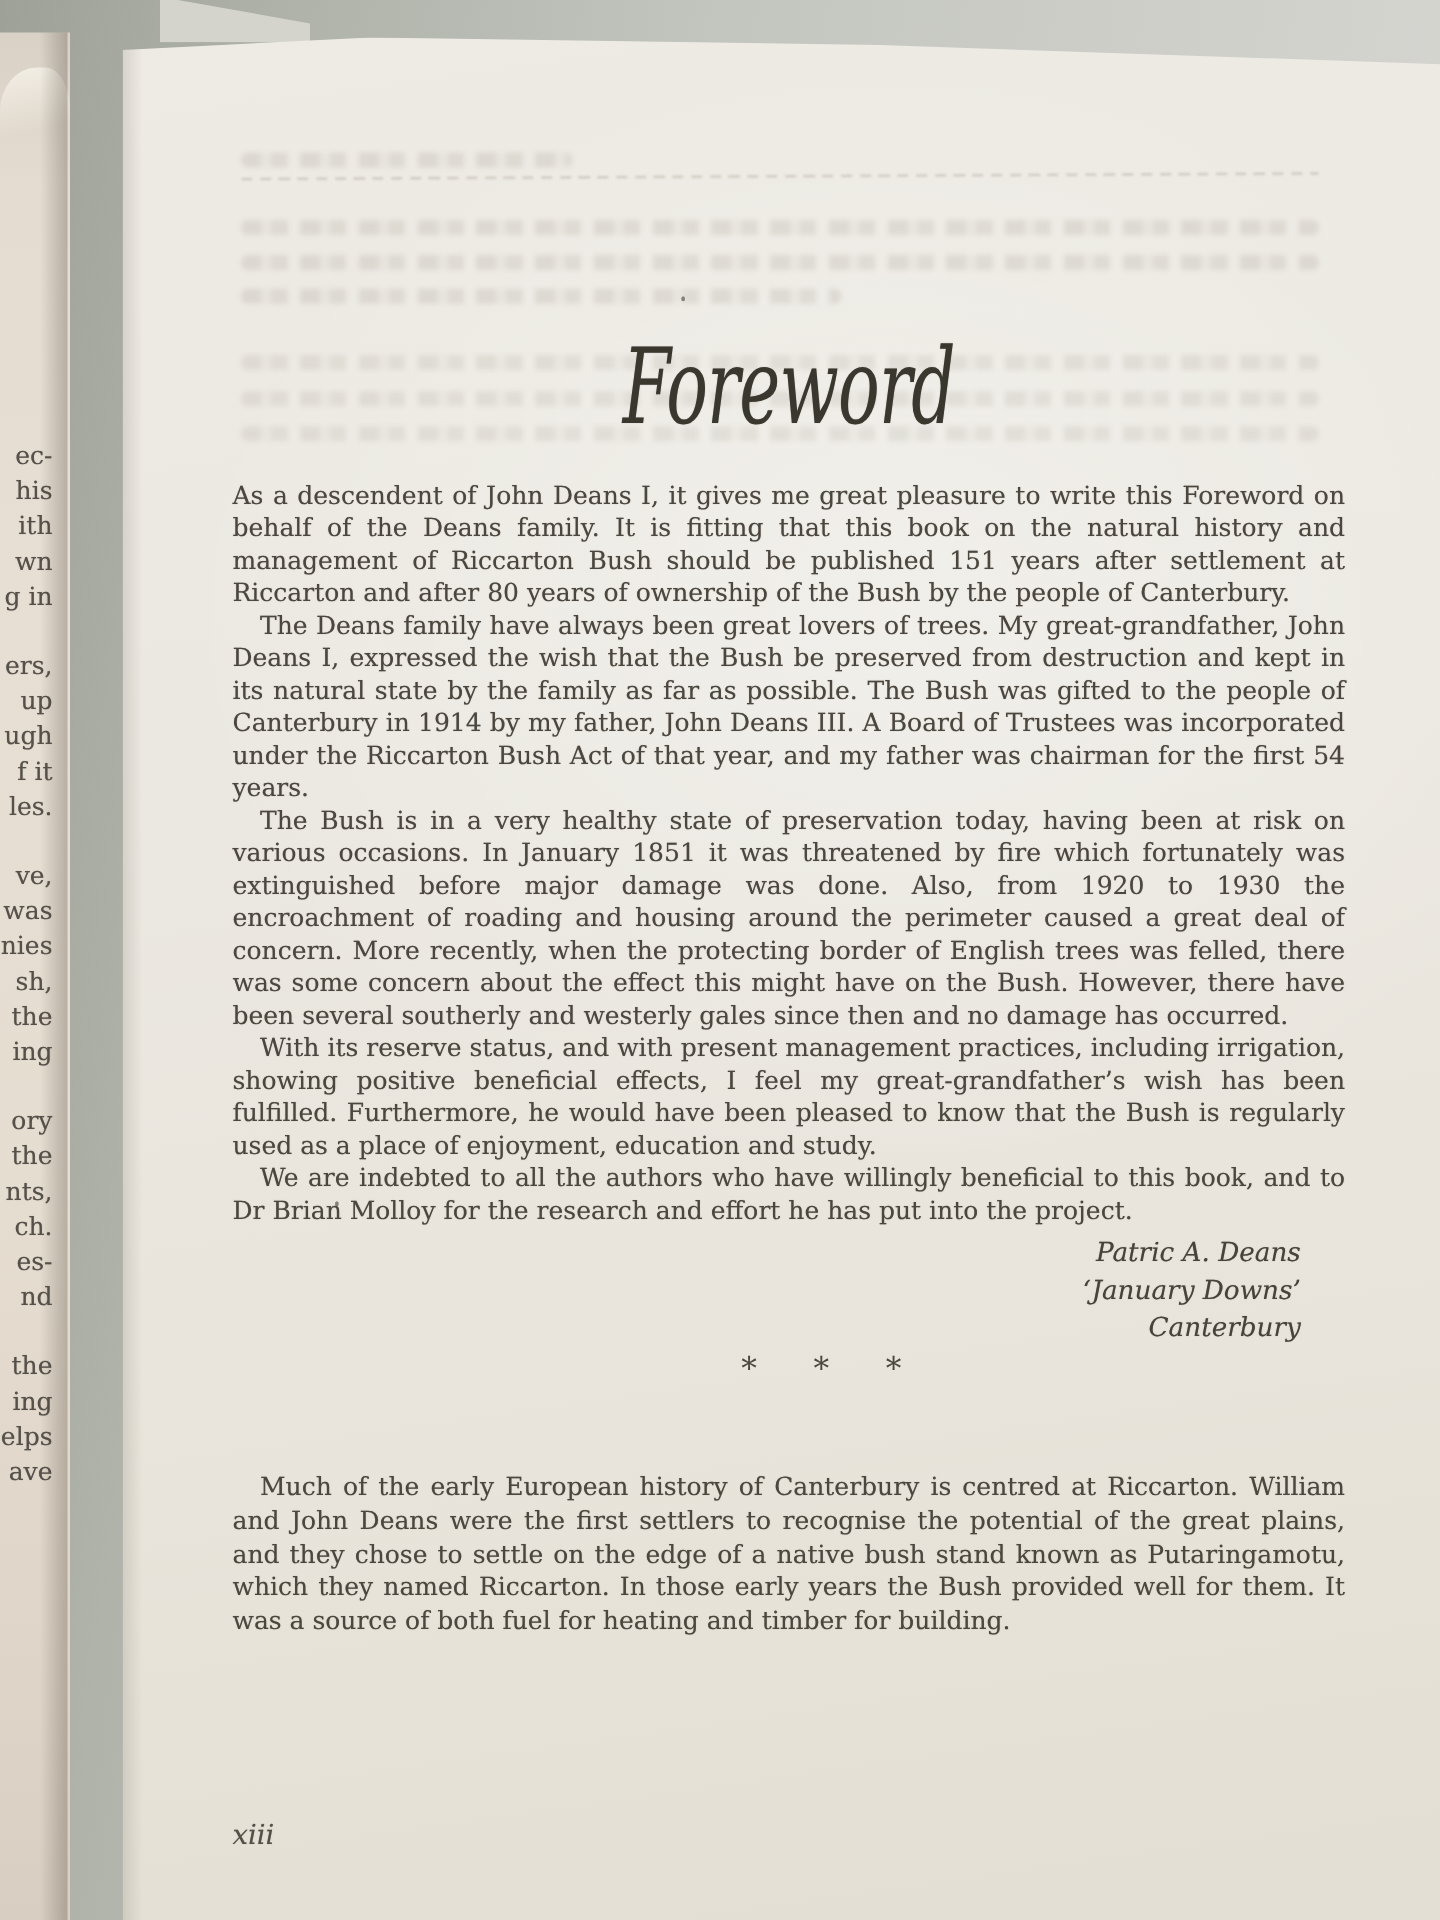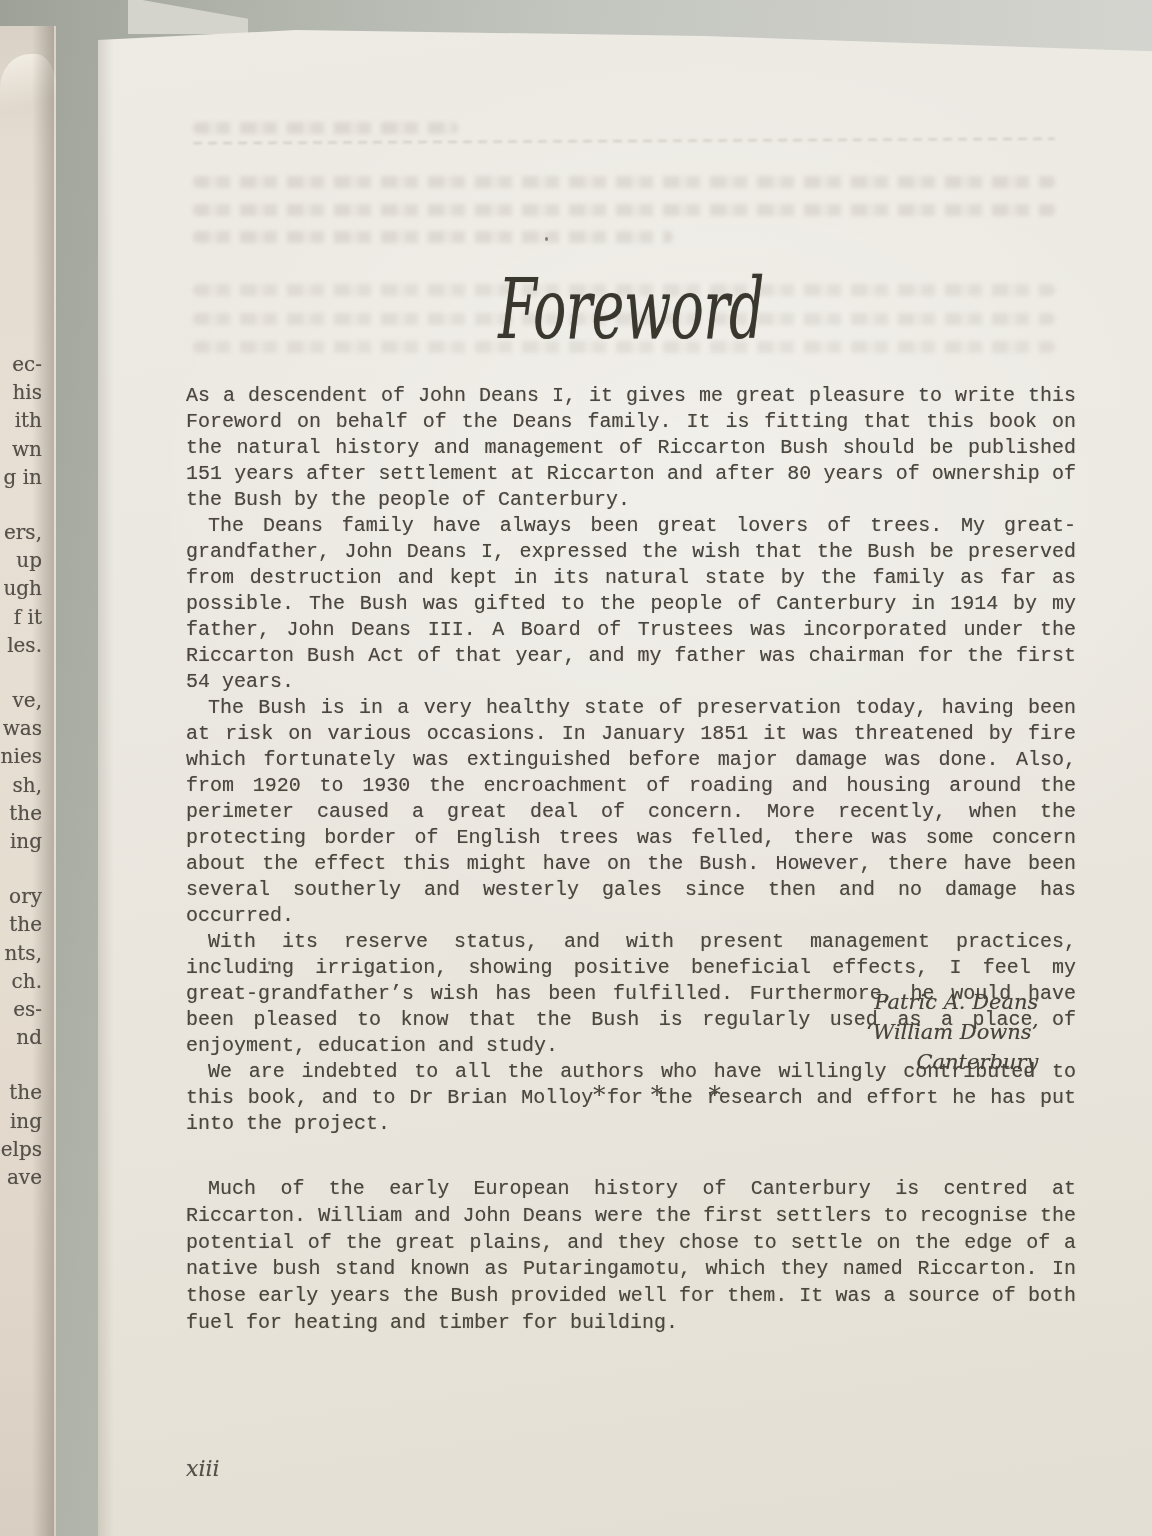--- a/index.html
+++ b/index.html
@@ -66,21 +66,21 @@
   
   .title{
     position:absolute;left:88px;top:260px;width:890px;text-align:center;
     font-style:italic;font-size:84px;color:#3a372f;letter-spacing:-1px;
     transform:scaleX(.66);transform-origin:center;
     text-shadow:0 0 1px rgba(58,55,47,.4);
   }
   .textblock{
     position:absolute;left:88px;width:890px;
     font-size:20px;line-height:26px;color:#4b473f;
-    text-align:justify;text-shadow:0 0 .7px rgba(75,71,63,.5);font-family:Liberation Mono, monospace;
+    text-align:justify;text-shadow:0 0 .7px rgba(75,71,63,.5);
   }
   .tb1{top:383px;}
   .tb2{top:1176px;line-height:26.8px;}
   .para{margin:0;text-indent:0;}
   .para.indent{text-indent:22px;}
   .signature{
     position:absolute;left:768px;top:987px;
     font-style:italic;font-size:21px;line-height:30px;color:#46433b;
     text-shadow:0 0 .7px rgba(70,67,59,.5);
     text-align:right;
@@ -153,26 +153,26 @@
   <div class="speck" style="left:447px;top:237px"></div>
   <div class="speck" style="left:170px;top:961px"></div>
 
   <div class="title">Foreword</div>
 
   <div class="textblock tb1">
       <p class="para">As a descendent of John Deans I, it gives me great pleasure to write this Foreword on behalf of the Deans family. It is fitting that this book on the natural history and management of Riccarton Bush should be published 151 years after settlement at Riccarton and after 80 years of ownership of the Bush by the people of Canterbury.</p>
       <p class="para indent">The Deans family have always been great lovers of trees. My great-grandfather, John Deans I, expressed the wish that the Bush be preserved from destruction and kept in its natural state by the family as far as possible. The Bush was gifted to the people of Canterbury in 1914 by my father, John Deans III. A Board of Trustees was incorporated under the Riccarton Bush Act of that year, and my father was chairman for the first 54 years.</p>
       <p class="para indent">The Bush is in a very healthy state of preservation today, having been at risk on various occasions. In January 1851 it was threatened by fire which fortunately was extinguished before major damage was done. Also, from 1920 to 1930 the encroachment of roading and housing around the perimeter caused a great deal of concern. More recently, when the protecting border of English trees was felled, there was some concern about the effect this might have on the Bush. However, there have been several southerly and westerly gales since then and no damage has occurred.</p>
       <p class="para indent">With its reserve status, and with present management practices, including irrigation, showing positive beneficial effects, I feel my great-grandfather’s wish has been fulfilled. Furthermore, he would have been pleased to know that the Bush is regularly used as a place of enjoyment, education and study.</p>
-      <p class="para indent">We are indebted to all the authors who have willingly contributed to this book, and to Dr Brian Molloy for the research and effort he has put into the project.</p>
+      <p class="para indent">We are indebted to all the authors who have willingly beneficial to this book, and to Dr Brian Molloy for the research and effort he has put into the project.</p>
     </div>
 
   <div class="signature">
     <div>Patric A. Deans</div>
-    <div>‘William Downs’</div>
+    <div>‘January Downs’</div>
     <div>Canterbury</div>
   </div>
 
   <div class="asterisks">
     <span>*</span>
     <span>*</span>
     <span>*</span>
   </div>
 
   <div class="textblock tb2">

